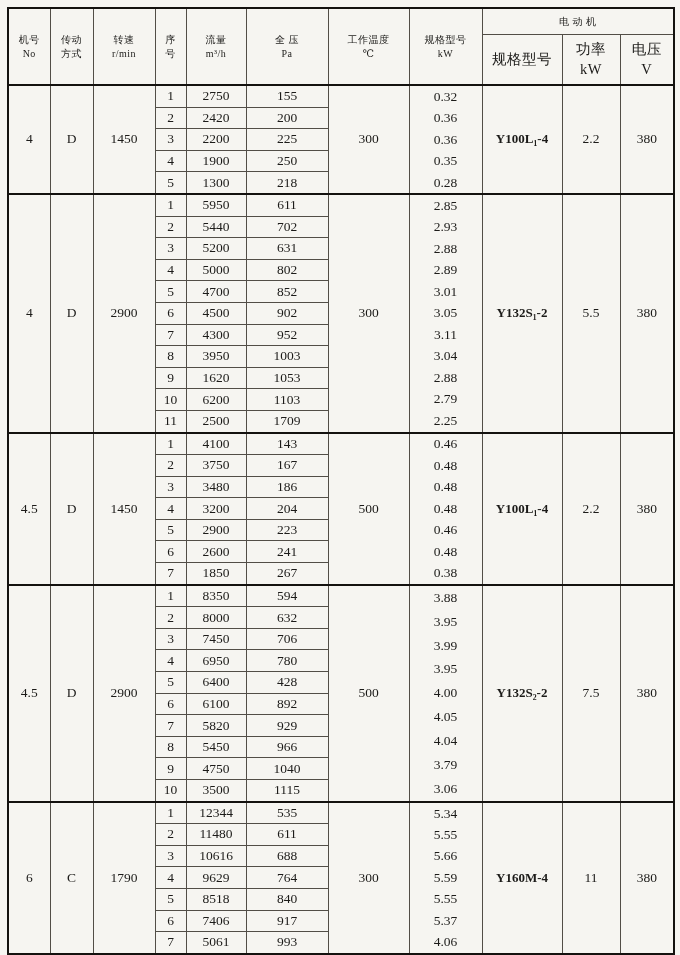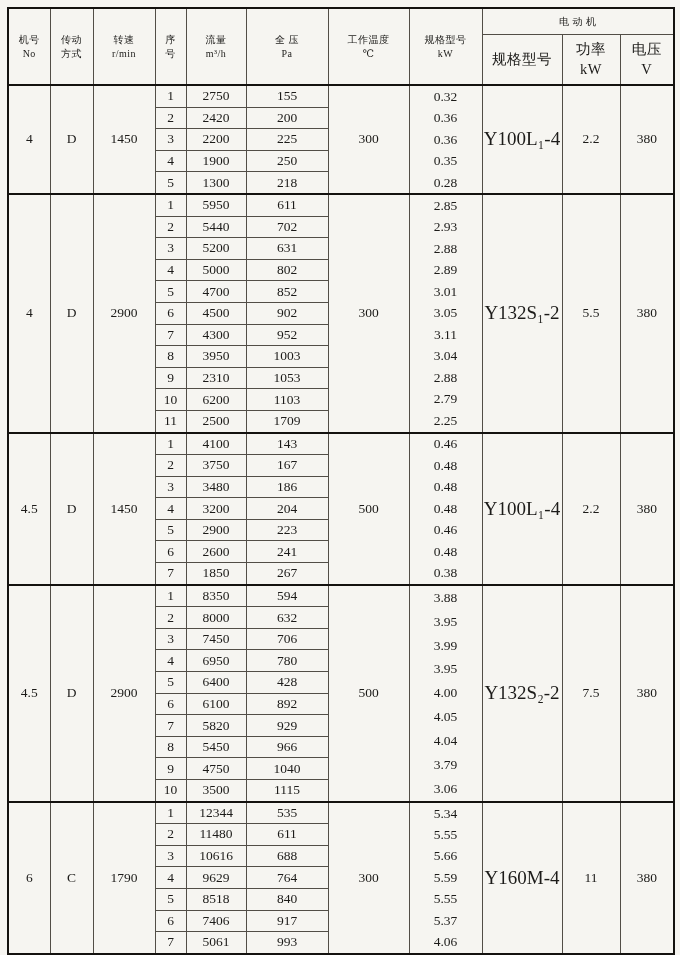--- a/index.html
+++ b/index.html
@@ -31,21 +31,21 @@
   tbody td{height:20.6px;font-size:13.5px;}
   .pre{white-space:pre-line;}
   tr.block-start td{border-top:2px solid #14120f;}
   td.kw-cell{position:relative;padding:0;}
   .kw-stack{
     position:absolute;inset:0;
     display:flex;flex-direction:column;
     justify-content:space-around;align-items:center;
   }
   .kw-stack span{font-size:13.5px;line-height:1;}
-  td[data-name="motor-model-cell"]{font-size:19px;}
+  td[data-name="motor-model-cell"]{font-size:13px;font-weight:bold;}
 </style>
 </head>
 <body>
 
 <div class="page" data-name="scanned-spec-page">
   <table data-name="fan-spec-table">
     <colgroup>
       <col style="width:42px">
       <col style="width:43px">
       <col style="width:62px">
@@ -185,21 +185,21 @@
           <td data-name="flow-cell">4300</td>
           <td data-name="pressure-cell">952</td>
         </tr>
         <tr data-name="table-row">
           <td data-name="seq-cell">8</td>
           <td data-name="flow-cell">3950</td>
           <td data-name="pressure-cell">1003</td>
         </tr>
         <tr data-name="table-row">
           <td data-name="seq-cell">9</td>
-          <td data-name="flow-cell">2310</td>
+          <td data-name="flow-cell">1620</td>
           <td data-name="pressure-cell">1053</td>
         </tr>
         <tr data-name="table-row">
           <td data-name="seq-cell">10</td>
           <td data-name="flow-cell">6200</td>
           <td data-name="pressure-cell">1103</td>
         </tr>
         <tr data-name="table-row">
           <td data-name="seq-cell">11</td>
           <td data-name="flow-cell">2500</td>

